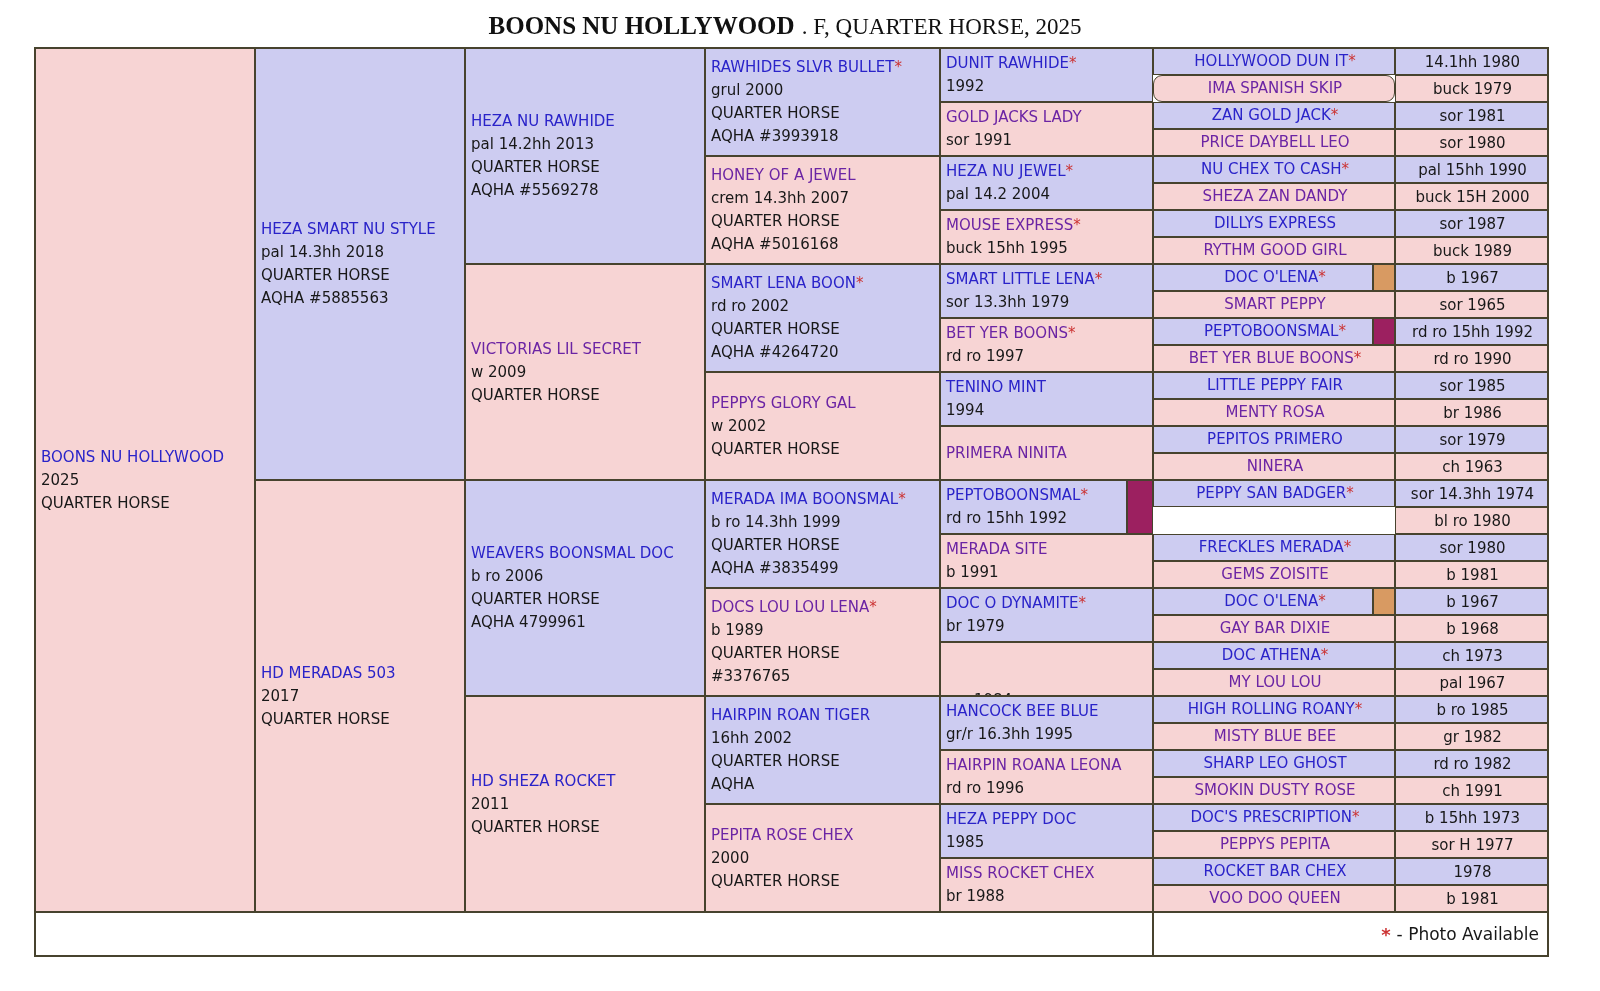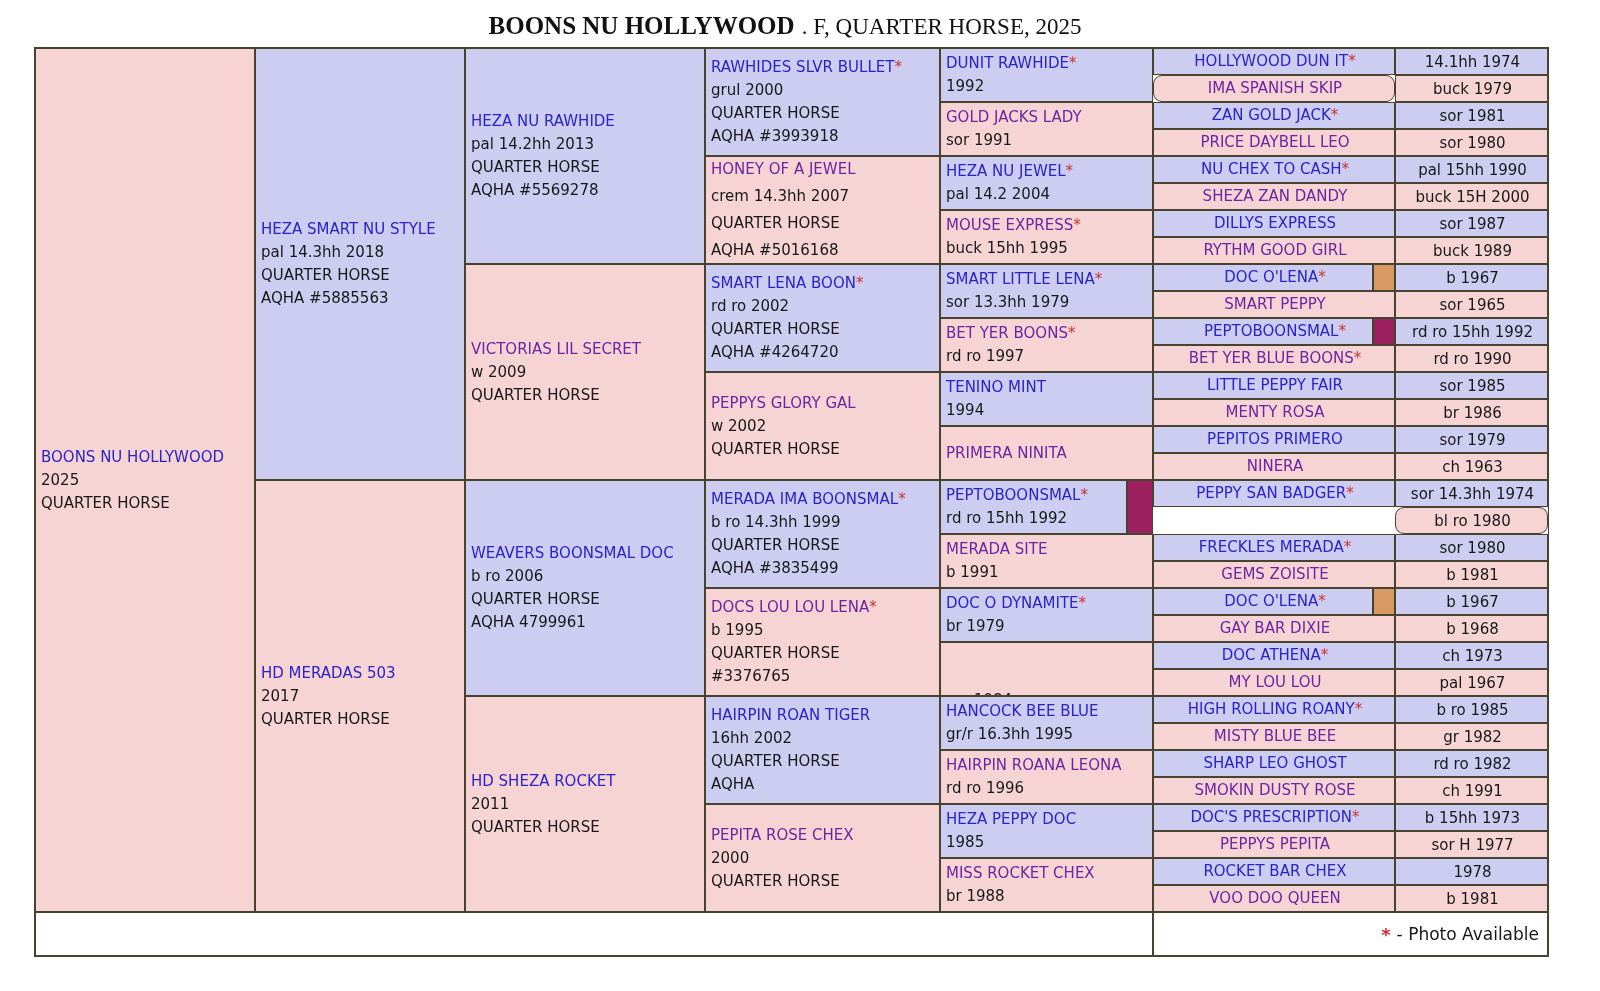--- a/index.html
+++ b/index.html
@@ -88,21 +88,21 @@
         <div class="nm"><span class="hlink blue">HD SHEZA ROCKET</span></div>
         <div class="info">2011</div>
         <div class="info">QUARTER HORSE</div>
       </div>
       <div class="cell bg-blue" style="grid-area: 1 / 4 / span 4;">
         <div class="nm"><span class="hlink blue">RAWHIDES SLVR BULLET</span><span class="star">*</span></div>
         <div class="info">grul 2000</div>
         <div class="info">QUARTER HORSE</div>
         <div class="info">AQHA #3993918</div>
       </div>
-      <div class="cell bg-pink" style="grid-area: 5 / 4 / span 4; justify-content: space-between;">
+      <div class="cell bg-pink" style="grid-area: 5 / 4 / span 4;">
         <div class="nm"><span class="hlink purple">HONEY OF A JEWEL</span></div>
         <div class="info">crem 14.3hh 2007</div>
         <div class="info">QUARTER HORSE</div>
         <div class="info">AQHA #5016168</div>
       </div>
       <div class="cell bg-blue" style="grid-area: 9 / 4 / span 4;">
         <div class="nm"><span class="hlink blue">SMART LENA BOON</span><span class="star">*</span></div>
         <div class="info">rd ro 2002</div>
         <div class="info">QUARTER HORSE</div>
         <div class="info">AQHA #4264720</div>
@@ -113,21 +113,21 @@
         <div class="info">QUARTER HORSE</div>
       </div>
       <div class="cell bg-blue" style="grid-area: 17 / 4 / span 4;">
         <div class="nm"><span class="hlink blue">MERADA IMA BOONSMAL</span><span class="star">*</span></div>
         <div class="info">b ro 14.3hh 1999</div>
         <div class="info">QUARTER HORSE</div>
         <div class="info">AQHA #3835499</div>
       </div>
       <div class="cell bg-pink" style="grid-area: 21 / 4 / span 4;">
         <div class="nm"><span class="hlink purple">DOCS LOU LOU LENA</span><span class="star">*</span></div>
-        <div class="info">b 1995</div>
+        <div class="info">b 1989</div>
         <div class="info">QUARTER HORSE</div>
         <div class="info">#3376765</div>
       </div>
       <div class="cell bg-blue" style="grid-area: 25 / 4 / span 4;">
         <div class="nm"><span class="hlink blue">HAIRPIN ROAN TIGER</span></div>
         <div class="info">16hh 2002</div>
         <div class="info">QUARTER HORSE</div>
         <div class="info">AQHA</div>
       </div>
       <div class="cell bg-pink" style="grid-area: 29 / 4 / span 4;">
@@ -195,21 +195,21 @@
         <div class="nm"><span class="hlink blue">HEZA PEPPY DOC</span></div>
         <div class="info">1985</div>
       </div>
       <div class="cell bg-pink" style="grid-area: 31 / 5 / span 2;">
         <div class="nm"><span class="hlink purple">MISS ROCKET CHEX</span></div>
         <div class="info">br 1988</div>
       </div>
       <div class="cell g6name bg-blue" style="grid-area: 1 / 6;">
         <div class="nm"><span class="hlink blue">HOLLYWOOD DUN IT</span><span class="star">*</span></div>
       </div>
-      <div class="cell g6det bg-blue" style="grid-area: 1 / 7;">14.1hh 1974</div>
+      <div class="cell g6det bg-blue" style="grid-area: 1 / 7;">14.1hh 1980</div>
       <div class="cell g6name bg-pink" style="grid-area: 2 / 6; border-radius: 9px;">
         <div class="nm"><span class="hlink purple">IMA SPANISH SKIP</span></div>
       </div>
       <div class="cell g6det bg-pink" style="grid-area: 2 / 7;">buck 1979</div>
       <div class="cell g6name bg-blue" style="grid-area: 3 / 6;">
         <div class="nm"><span class="hlink blue">ZAN GOLD JACK</span><span class="star">*</span></div>
       </div>
       <div class="cell g6det bg-blue" style="grid-area: 3 / 7;">sor 1981</div>
       <div class="cell g6name bg-pink" style="grid-area: 4 / 6;">
         <div class="nm"><span class="hlink purple">PRICE DAYBELL LEO</span></div>
@@ -265,21 +265,21 @@
         <div class="nm"><span class="hlink purple">NINERA</span></div>
       </div>
       <div class="cell g6det bg-pink" style="grid-area: 16 / 7;">ch 1963</div>
       <div class="cell g6name bg-blue" style="grid-area: 17 / 6;">
         <div class="nm"><span class="hlink blue">PEPPY SAN BADGER</span><span class="star">*</span></div>
       </div>
       <div class="cell g6det bg-blue" style="grid-area: 17 / 7;">sor 14.3hh 1974</div>
       <div class="cell g6name bg-pink" style="grid-area: 18 / 6; margin-top: 47px;">
         <div class="nm"><span class="hlink purple">ROYAL BLUE BOON</span></div>
       </div>
-      <div class="cell g6det bg-pink" style="grid-area: 18 / 7; border-radius: 9px;">bl ro 1980</div>
+      <div class="cell g6det bg-pink" style="grid-area: 18 / 7;">bl ro 1980</div>
       <div class="cell g6name bg-blue" style="grid-area: 19 / 6;">
         <div class="nm"><span class="hlink blue">FRECKLES MERADA</span><span class="star">*</span></div>
       </div>
       <div class="cell g6det bg-blue" style="grid-area: 19 / 7;">sor 1980</div>
       <div class="cell g6name bg-pink" style="grid-area: 20 / 6;">
         <div class="nm"><span class="hlink purple">GEMS ZOISITE</span></div>
       </div>
       <div class="cell g6det bg-pink" style="grid-area: 20 / 7;">b 1981</div>
       <div class="cell g6name bg-blue" style="grid-area: 21 / 6;">
         <div class="nm"><span class="hlink blue">DOC O'LENA</span><span class="star">*</span></div>

